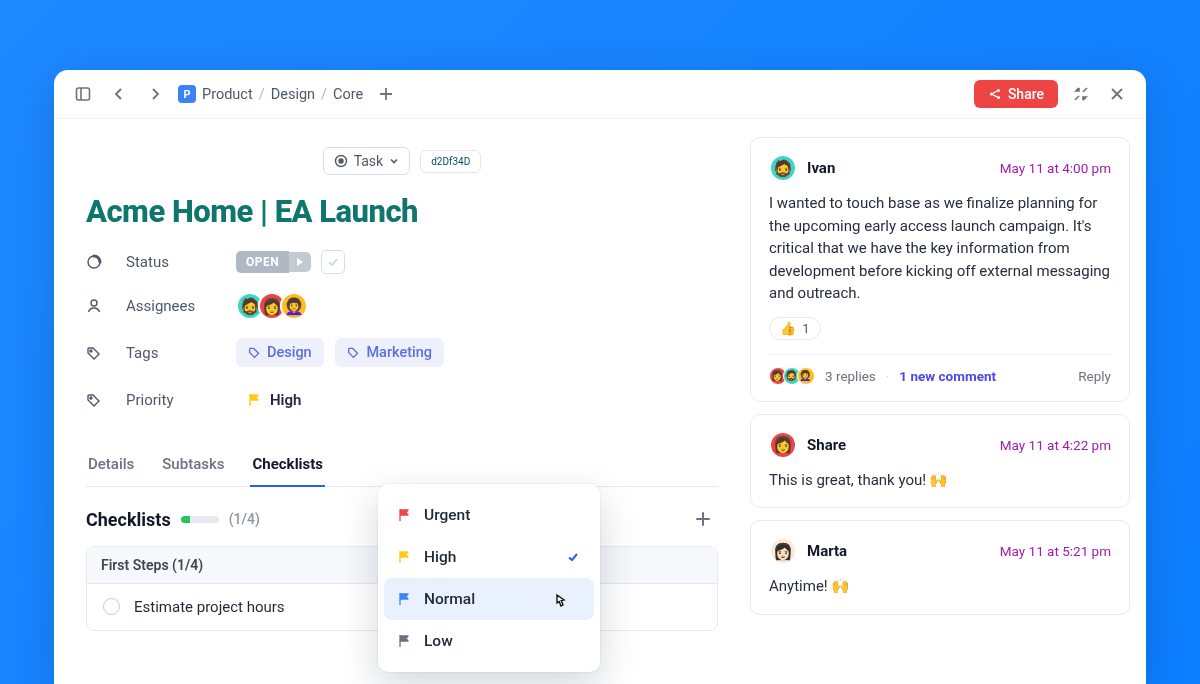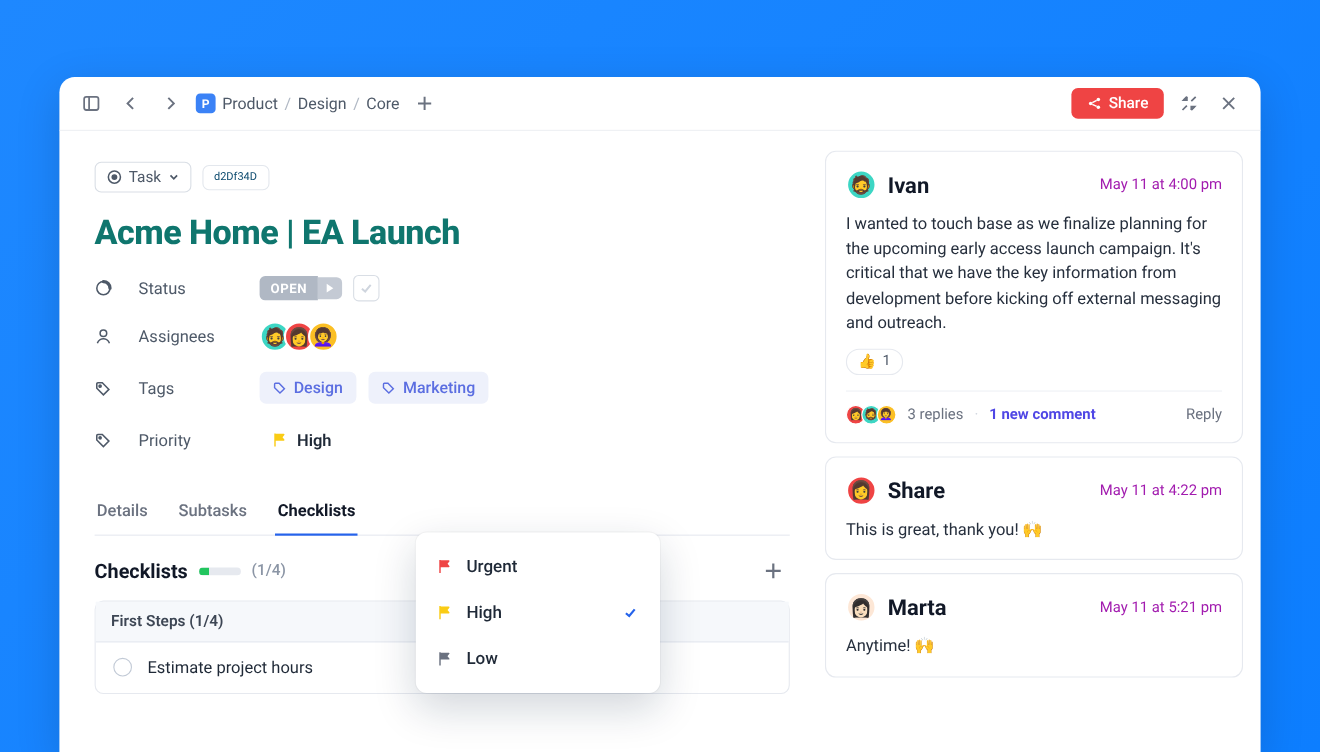--- a/index.html
+++ b/index.html
@@ -64,21 +64,21 @@
   flex: 1;
   display: flex;
   overflow: hidden;
 }
 .main {
   flex: 1;
   padding: 28px 32px 0 32px;
   position: relative;
   overflow: hidden;
 }
-.type-row { display: flex; align-items: center; gap: 10px; margin-bottom: 18px;}
+.type-row { display: flex; align-items: center; gap: 10px; margin-bottom: 18px; justify-content: center;}
 .type-pill {
   border: 1px solid #d9dee5; border-radius: 6px;
   padding: 5px 10px;
   font-size: 14px; color: #4e5968;
   display: flex; align-items: center; gap: 6px;
   cursor: pointer;
 }
 .hash-pill {
   border: 1px solid #e3e7ed; border-radius: 6px;
   padding: 5px 10px;
@@ -223,21 +223,21 @@
   padding: 18px 16px 0 0;
   overflow: hidden;
 }
 .comment-card {
   border: 1px solid #e6e9ef; border-radius: 10px;
   padding: 16px 18px;
   margin-bottom: 12px;
 }
 .comment-head { display:flex; align-items:center; gap: 10px; margin-bottom: 10px;}
 .comment-head .avatar { margin-left: 0; }
-.author { font-weight: 700; font-size: 20px; color: #111827; }
+.author { font-weight: 700; font-size: 15px; color: #111827; }
 .ts { margin-left: auto; font-size: 13.5px; color: #a21caf; }
 .comment-body { font-size: 15px; color: #262f3d; line-height: 1.5; }
 .reactions {
   margin-top: 12px;
   display:inline-flex; align-items:center; gap:6px;
   border: 1px solid #e6e9ef; border-radius: 14px;
   padding: 3px 10px; font-size: 13px; color: #4e5968;
 }
 .comment-foot {
   margin-top: 14px; padding-top: 12px;
@@ -451,20 +451,31 @@
           <svg class="flag" viewBox="0 0 14 14">
               <path d="M2 1v12M2 2h8l-2 2.5L10 7H2" fill="#facc15" stroke="#facc15" stroke-width="1.3" stroke-linejoin="round"></path>
             </svg>
           <span>High</span>
           <span class="check">
             <svg width="14" height="14" viewBox="0 0 14 14" stroke="currentColor" stroke-width="2" fill="none">
                 <polyline points="3,7.5 6,10 11,4"></polyline>
               </svg>
           </span>
         </div>
+        <div class="menu-item hover">
+          <svg class="flag" viewBox="0 0 14 14">
+              <path d="M2 1v12M2 2h8l-2 2.5L10 7H2" fill="#3b82f6" stroke="#3b82f6" stroke-width="1.3" stroke-linejoin="round"></path>
+            </svg>
+          <span>Normal</span>
+          <span class="cursor-icon">
+            <svg width="18" height="18" viewBox="0 0 18 18" fill="none" stroke="#111" stroke-width="1.4">
+                <path d="M5 3v8l2.2-1.5L9 14l2-1-1.8-4.4L12 8z" fill="#fff"></path>
+              </svg>
+          </span>
+        </div>
         <div class="menu-item">
           <svg class="flag" viewBox="0 0 14 14">
               <path d="M2 1v12M2 2h8l-2 2.5L10 7H2" fill="#6b7280" stroke="#6b7280" stroke-width="1.3" stroke-linejoin="round"></path>
             </svg>
           <span>Low</span>
         </div>
       </div>
     </div>
 
     <div class="side">

